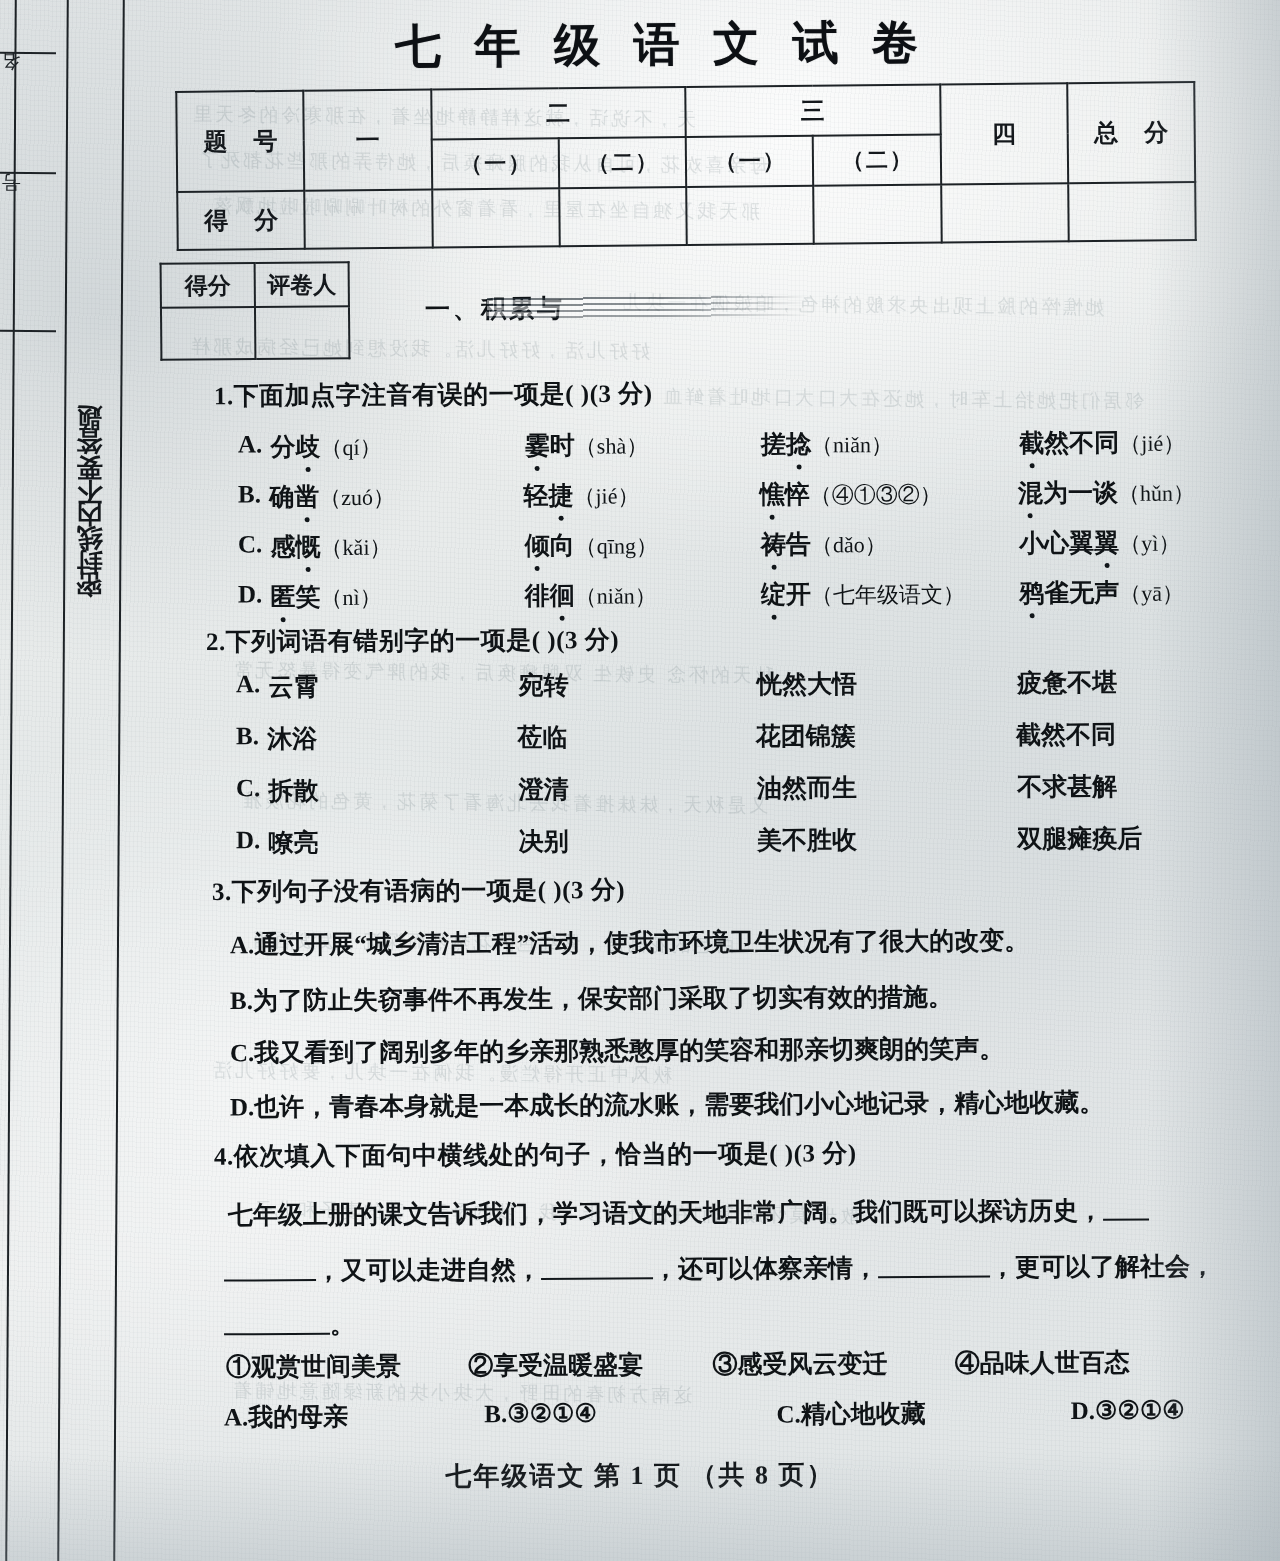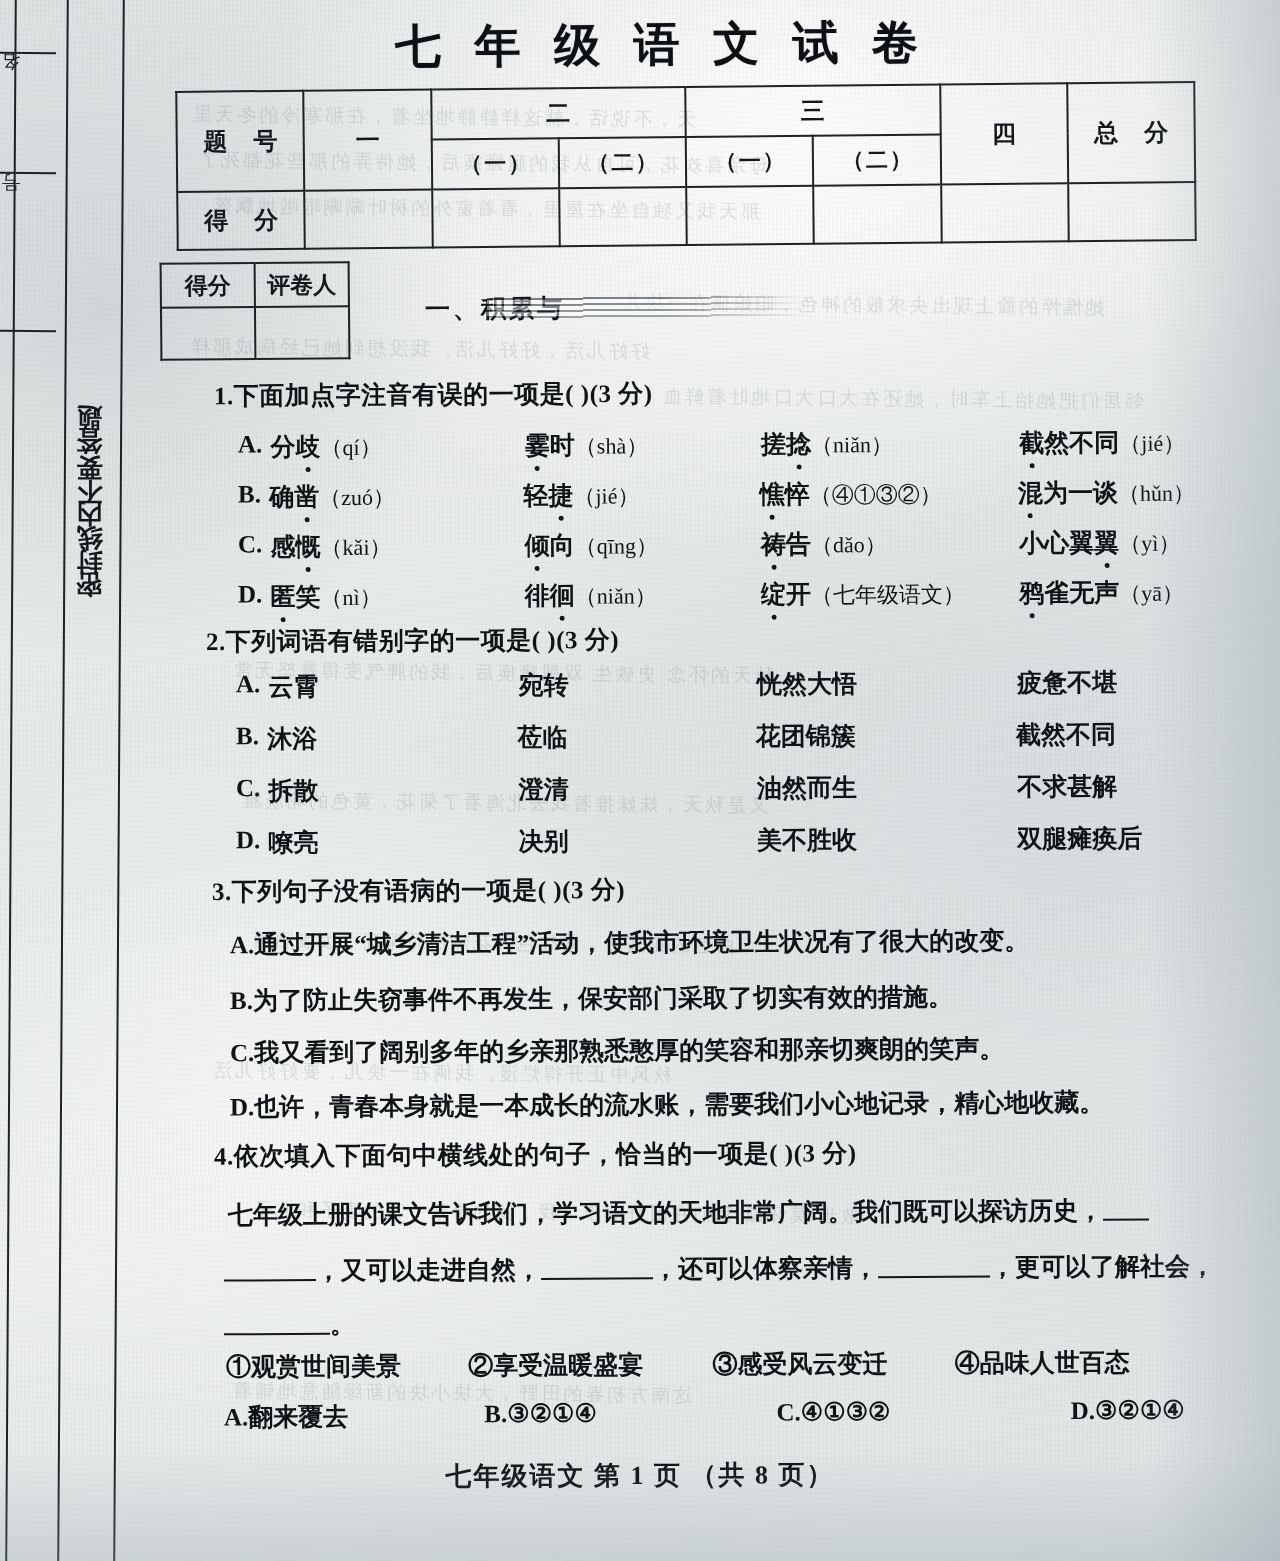--- a/index.html
+++ b/index.html
@@ -407,23 +407,23 @@
   </div>
 
   <div class="opt-row" style="left:226px;top:1348px;transform:rotate(-.3deg);">
     <span class="cell" style="width:236px;">①观赏世间美景</span>
     <span class="cell" style="width:238px;">②享受温暖盛宴</span>
     <span class="cell" style="width:236px;">③感受风云变迁</span>
     <span class="cell">④品味人世百态</span>
   </div>
 
   <div class="opt-row" style="left:224px;top:1398px;transform:rotate(-.3deg);">
-    <span class="cell" style="width:254px;"><span>A.</span><span>翻来覆去</span></span>
+    <span class="cell" style="width:254px;"><span>A.</span><span>我的母亲</span></span>
     <span class="cell" style="width:286px;"><span>B.</span><span>③②①④</span></span>
-    <span class="cell" style="width:288px;"><span>C.</span><span>④①③②</span></span>
+    <span class="cell" style="width:288px;"><span>C.</span><span>精心地收藏</span></span>
     <span class="cell"><span>D.</span><span>③②①④</span></span>
   </div>
 
   <div id="footer">七年级语文  第 1 页  （共 8 页）</div>
 
   <div id="curve-shade"></div>
   <div id="bottom-shade"></div>
 </div>
 
 </body></html>

